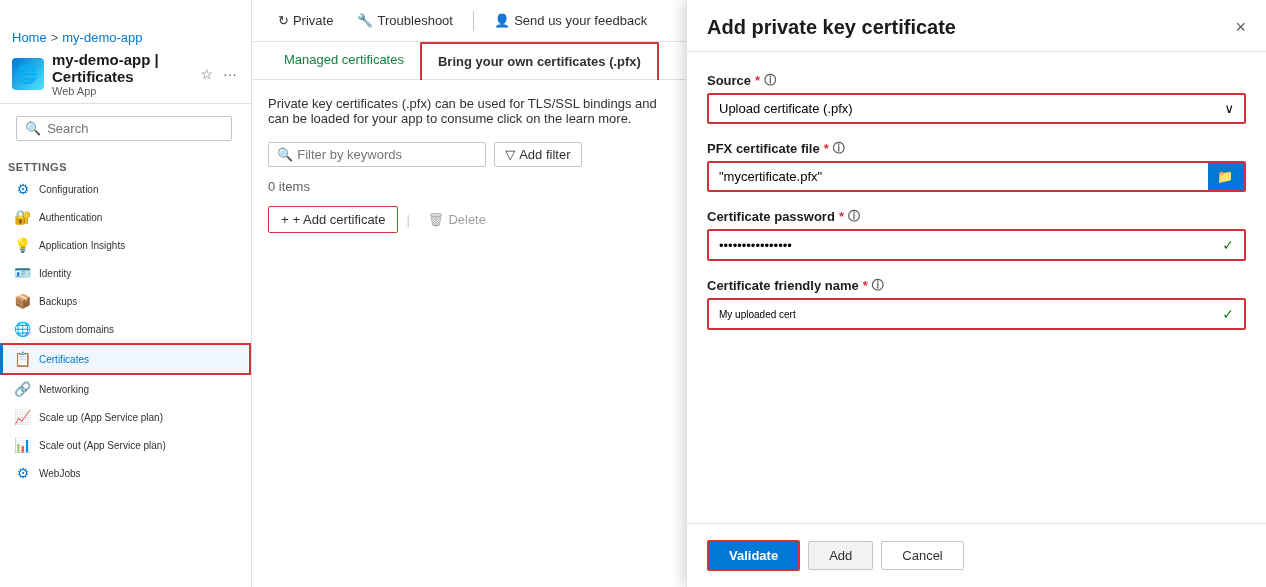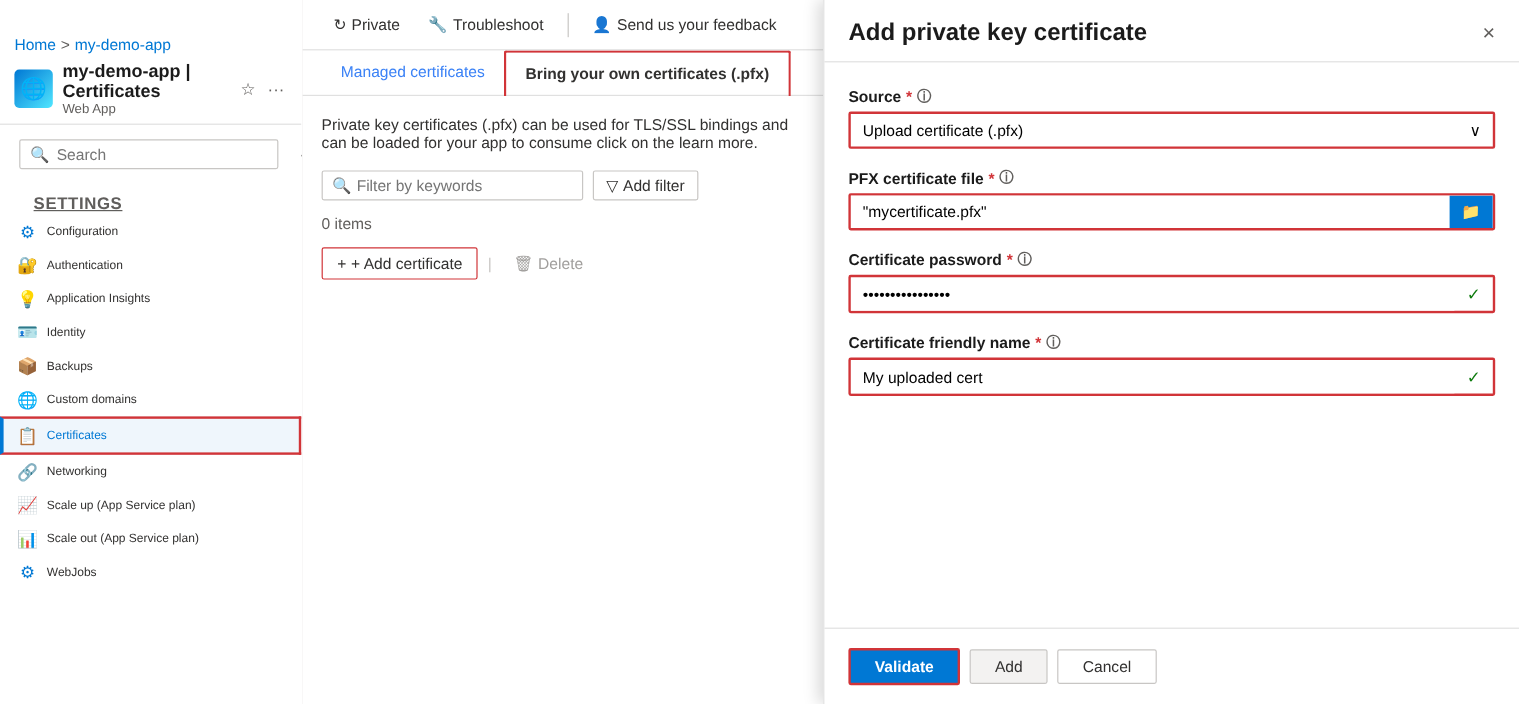--- a/index.html
+++ b/index.html
@@ -60,27 +60,26 @@
       gap: 6px;
     }
     .search-box input {
       border: none; outline: none; flex: 1; font-size: 13px; color: #323130; background: transparent;
     }
     .collapse-btn {
       background: none; border: none; cursor: pointer; color: #605e5c; font-size: 14px; padding: 2px 4px;
     }
 
     .nav-section-label {
-      padding: 8px 12px 2px 28px;
-      font-size: 14px;
+      padding: 8px 12px 2px 8px;
+      font-size: 11px;
       font-weight: 600;
       color: #605e5c;
       text-transform: uppercase;
       letter-spacing: 0.5px;
-      text-decoration: underline;
     }
 
     .nav-item {
       display: flex;
       align-items: center;
       padding: 6px 12px;
       gap: 8px;
       cursor: pointer;
       color: #323130;
       border-left: 3px solid transparent;
@@ -125,21 +124,21 @@
     .toolbar-sep { width: 1px; height: 20px; background: #c8c6c4; margin: 0 6px; }
 
     .tabs {
       display: flex;
       border-bottom: 1px solid #e0e0e0;
       padding: 0 16px;
     }
     .tab {
       padding: 10px 16px;
       cursor: pointer;
-      color: #3b82f6;
+      color: #15803d;
       border-bottom: 2px solid transparent;
       font-size: 13px;
     }
     .tab.active {
       border-bottom: 2px solid #0078d4;
       color: #0078d4;
       font-weight: 600;
     }
     .tab.highlighted {
       border: 2px solid #d13438;
@@ -254,21 +253,21 @@
     .field-check { padding: 6px 10px; color: #107c10; font-size: 14px; }
 
     .field-input-friendly {
       display: flex; align-items: center;
       border: 2px solid #d13438;
       border-radius: 2px;
       background: #fff;
       overflow: hidden;
     }
     .field-input-friendly input {
-      flex: 1; border: none; outline: none; padding: 6px 10px; font-size: 13px;
+      flex: 1; border: none; outline: none; padding: 6px 10px; font-size: 10px;
     }
 
     .panel-footer {
       padding: 16px 20px;
       border-top: 1px solid #e0e0e0;
       display: flex; align-items: center; gap: 8px;
     }
     .btn-validate {
       background: #0078d4; color: #fff; border: 2px solid #d13438;
       border-radius: 2px; padding: 6px 20px; cursor: pointer; font-size: 13px; font-weight: 600;

